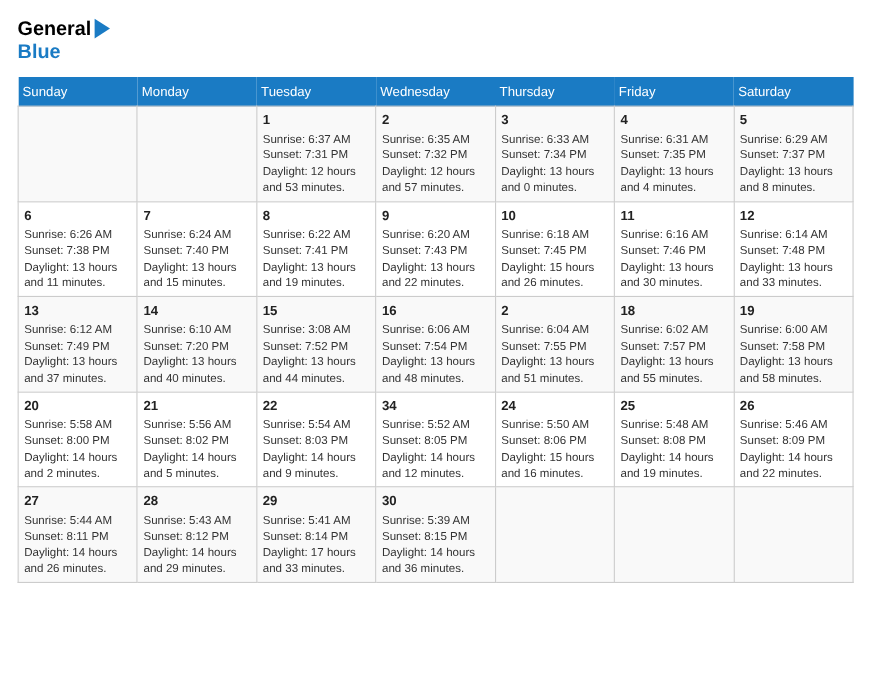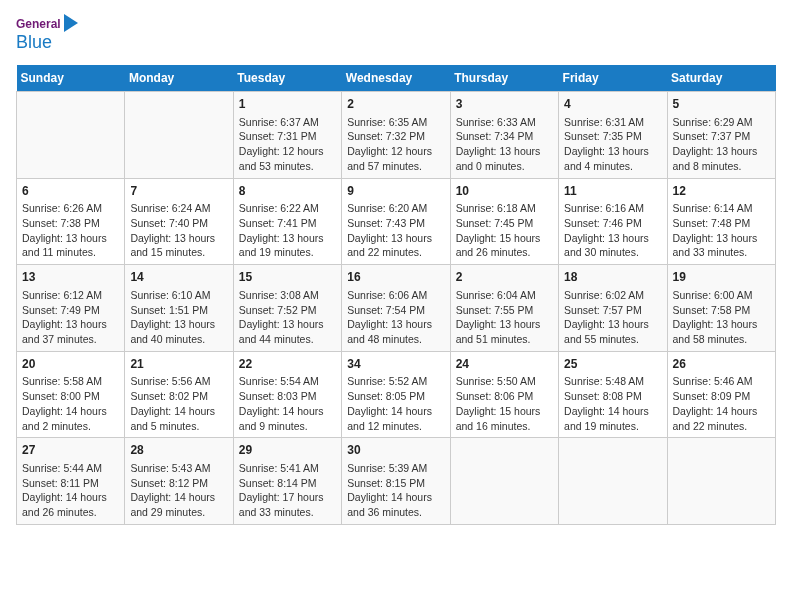--- a/index.html
+++ b/index.html
@@ -47,21 +47,21 @@
       width: 100%;
       border-collapse: collapse;
       font-size: 11px;
     }
     thead tr th {
       background: #1a7bc4;
       color: #fff;
       padding: 6px 4px;
       text-align: left;
       font-size: 12px;
-      font-weight: bold;
+      font-weight: normal;
     }
     tbody tr td {
       border: 1px solid #ccc;
       padding: 4px 5px;
       vertical-align: top;
       width: calc(100% / 7);
       min-height: 80px;
       color: #222;
       line-height: 1.4;
     }
@@ -82,24 +82,24 @@
       color: #333;
     }
   </style>
 </head>
 <body>
 
 <div class="header">
   <div class="logo">
     <div>
       <div style="display:flex;align-items:center;">
-        <span class="logo-general" style="font-size:12px;font-weight:bold;color:#701a75;">General</span>
+        <span class="logo-general" style="font-size:18px;font-weight:bold;color:#000000;">General</span>
         <div class="logo-arrow" style="width:0;height:0;border-top:9px solid transparent;border-bottom:9px solid transparent;border-left:14px solid #1a7bc4;margin-left:3px;"></div>
       </div>
-      <span class="logo-blue" style="font-size:18px;font-weight:normal;color:#1a7bc4;">Blue</span>
+      <span class="logo-blue" style="font-size:18px;font-weight:bold;color:#1a7bc4;">Blue</span>
     </div>
   </div>
   <div class="title-block">
     <h1></h1>
     <h2></h2>
   </div>
 </div>
 
 <table>
   <thead>
@@ -195,21 +195,21 @@
       <tr>
         <td>
           <span class="day-num">13</span>
           <div class="cell-content">Sunrise: 6:12 AM</div>
           <div class="cell-content">Sunset: 7:49 PM</div>
           <div class="cell-content">Daylight: 13 hours and 37 minutes.</div>
         </td>
         <td>
           <span class="day-num">14</span>
           <div class="cell-content">Sunrise: 6:10 AM</div>
-          <div class="cell-content">Sunset: 1:51 PM</div>
+          <div class="cell-content">Sunset: 7:20 PM</div>
           <div class="cell-content">Daylight: 13 hours and 40 minutes.</div>
         </td>
         <td>
           <span class="day-num">15</span>
           <div class="cell-content">Sunrise: 3:08 AM</div>
           <div class="cell-content">Sunset: 7:52 PM</div>
           <div class="cell-content">Daylight: 13 hours and 44 minutes.</div>
         </td>
         <td>
           <span class="day-num">16</span>

